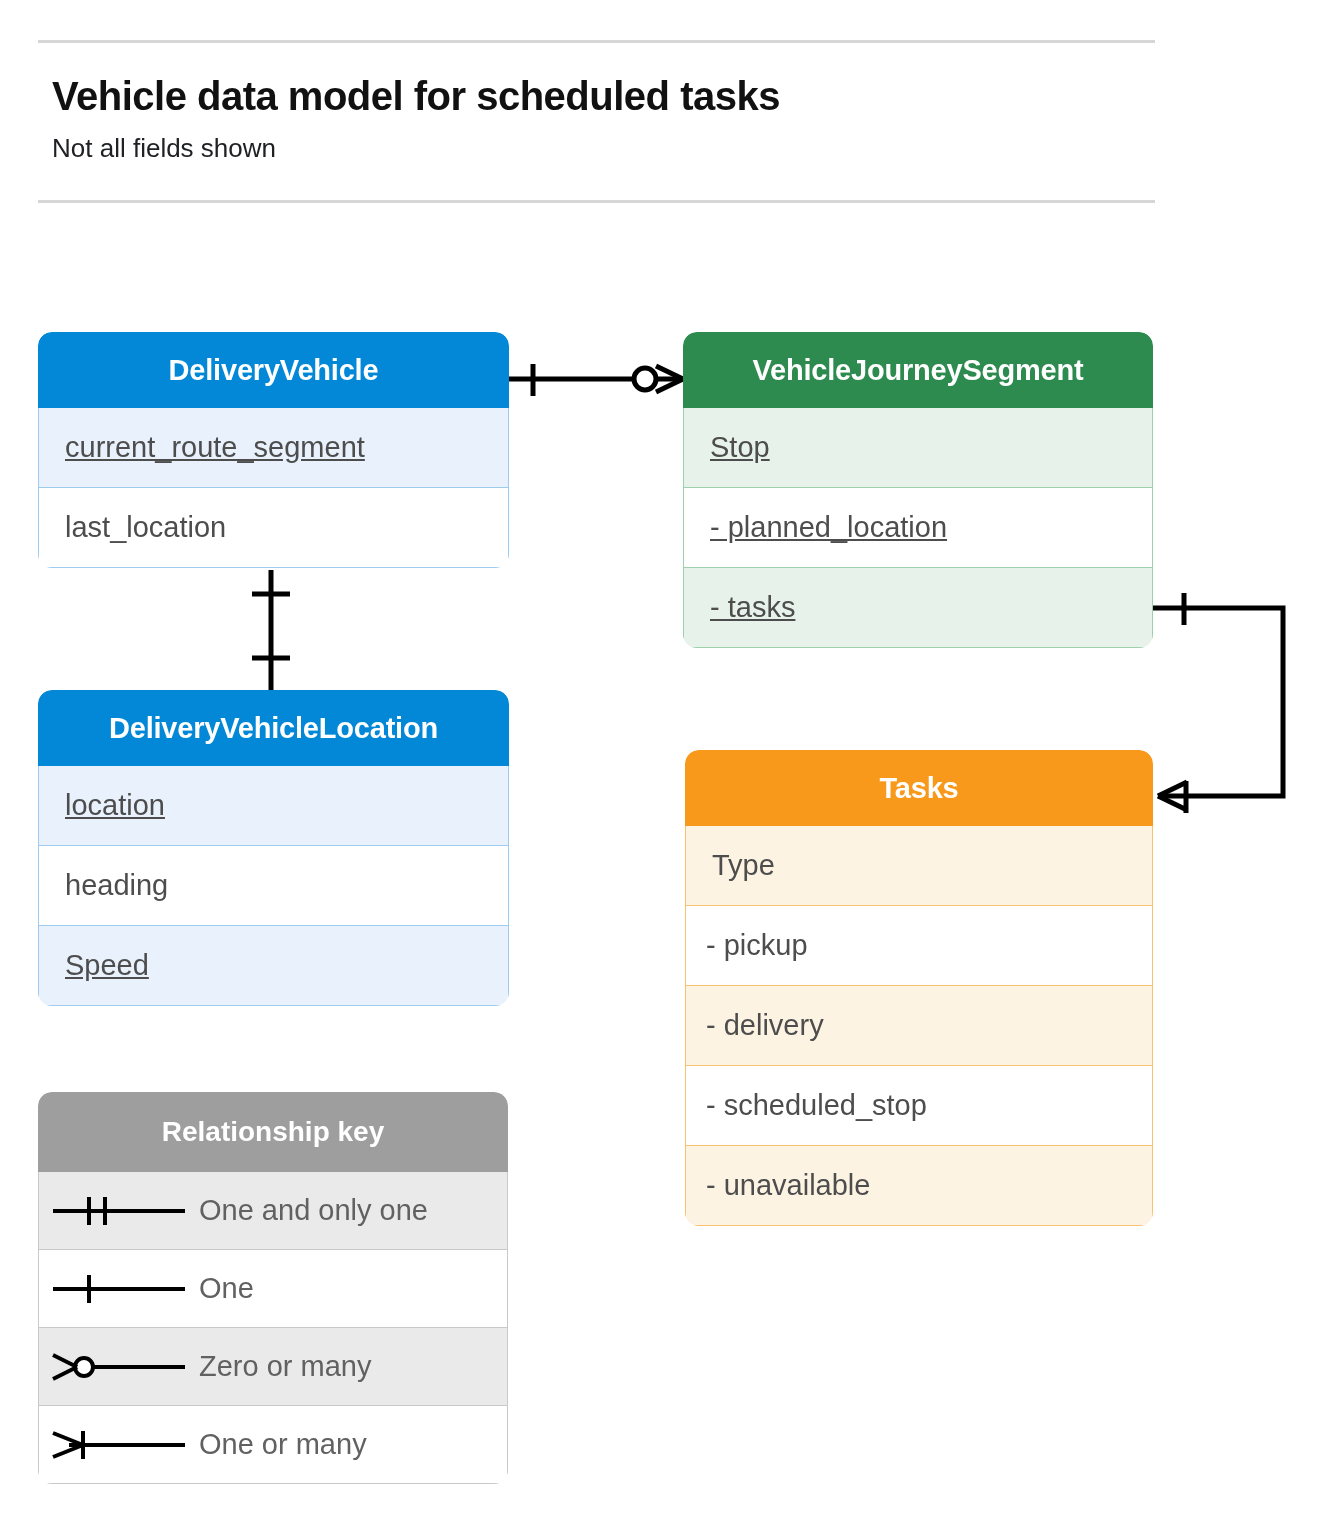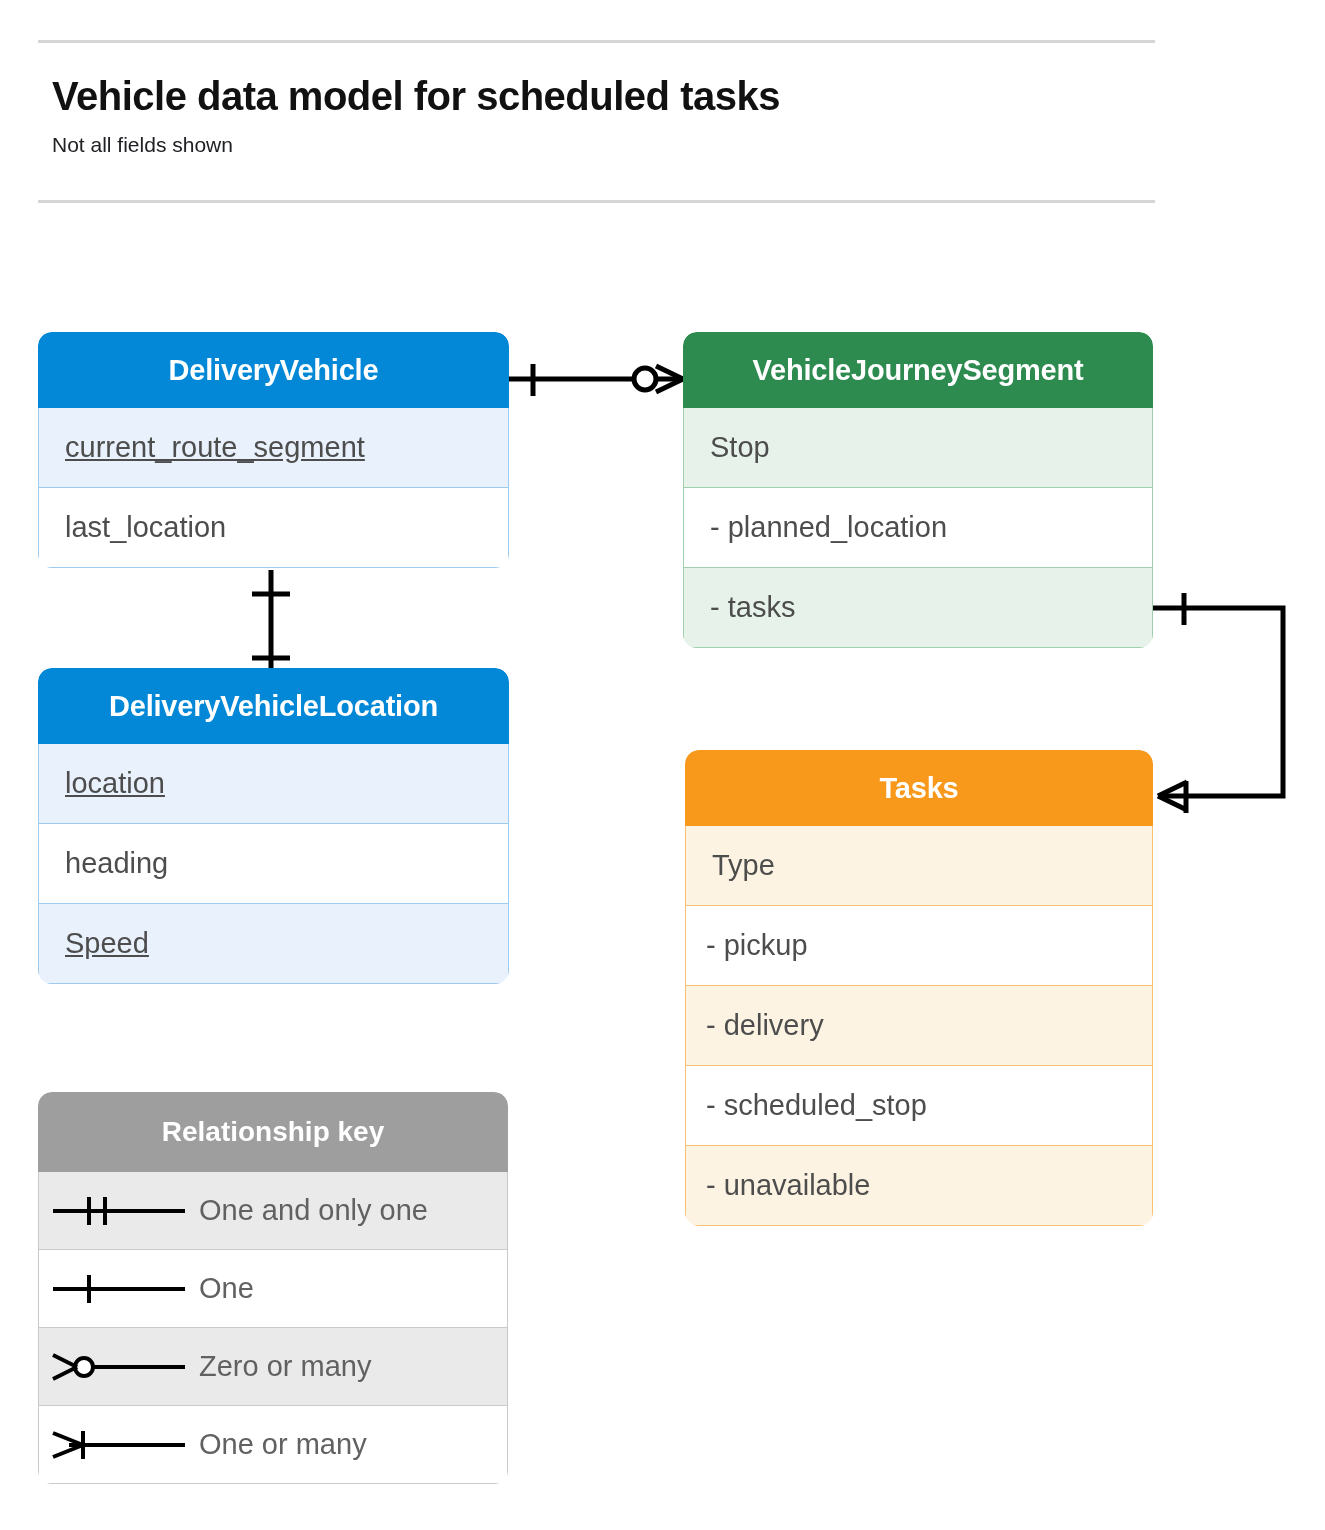--- a/index.html
+++ b/index.html
@@ -30,21 +30,21 @@
     font-size: 40px;
     font-weight: bold;
     color: #111111;
     letter-spacing: -0.5px;
     white-space: nowrap;
   }
   #page-subtitle {
     position: absolute;
     left: 52px;
     top: 133px;
-    font-size: 21px;
+    font-size: 26px;
     font-weight: normal;
     color: #202124;
     white-space: nowrap;
   }
 
   
   .entity {
     position: absolute;
     border-radius: 14px;
     overflow: hidden;
@@ -73,21 +73,21 @@
   .entity-row.indent { padding-left: 20px; }
 
   
   .theme-blue .entity-header { background: #0288d6; }
   .theme-blue .entity-row { border: 1px solid #9ecbf0; border-top: none; }
   .theme-blue .entity-row.alt  { background: #e8f1fc; text-decoration: underline; }
   .theme-blue .entity-row.plain{ background: #ffffff; }
 
   
   .theme-green .entity-header { background: #2e8b4f; }
-  .theme-green .entity-row { border: 1px solid #9ed0ae; border-top: none; }
+  .theme-green .entity-row { border: 1px solid #9ed0ae; border-top: none; text-decoration: underline; }
   .theme-green .entity-row.alt  { background: #e7f3ea; }
   .theme-green .entity-row.plain{ background: #ffffff; }
 
   
   .theme-orange .entity-header { background: #f8991c; }
   .theme-orange .entity-row { border: 1px solid #f9c273; border-top: none; }
   .theme-orange .entity-row.alt  { background: #fdf3e2; }
   .theme-orange .entity-row.plain{ background: #ffffff; }
 
   
@@ -196,21 +196,21 @@
 
   <div class="entity theme-green" style="left:683px; top:332px; width:470px;">
     <div class="entity-header">VehicleJourneySegment</div>
     <div class="entity-rows">
       <div class="entity-row alt">Stop</div>
       <div class="entity-row plain">-  planned_location</div>
       <div class="entity-row alt">- tasks</div>
     </div>
   </div>
 
-  <div class="entity theme-blue" style="left:38px; top:668px; width:471px;">
+  <div class="entity theme-blue" style="left:38px; top:690px; width:471px;">
     <div class="entity-header">DeliveryVehicleLocation</div>
     <div class="entity-rows">
       <div class="entity-row alt">location</div>
       <div class="entity-row plain">heading</div>
       <div class="entity-row alt">Speed</div>
     </div>
   </div>
 
   <div class="entity theme-orange" style="left:685px; top:750px; width:468px;">
     <div class="entity-header">Tasks</div>

